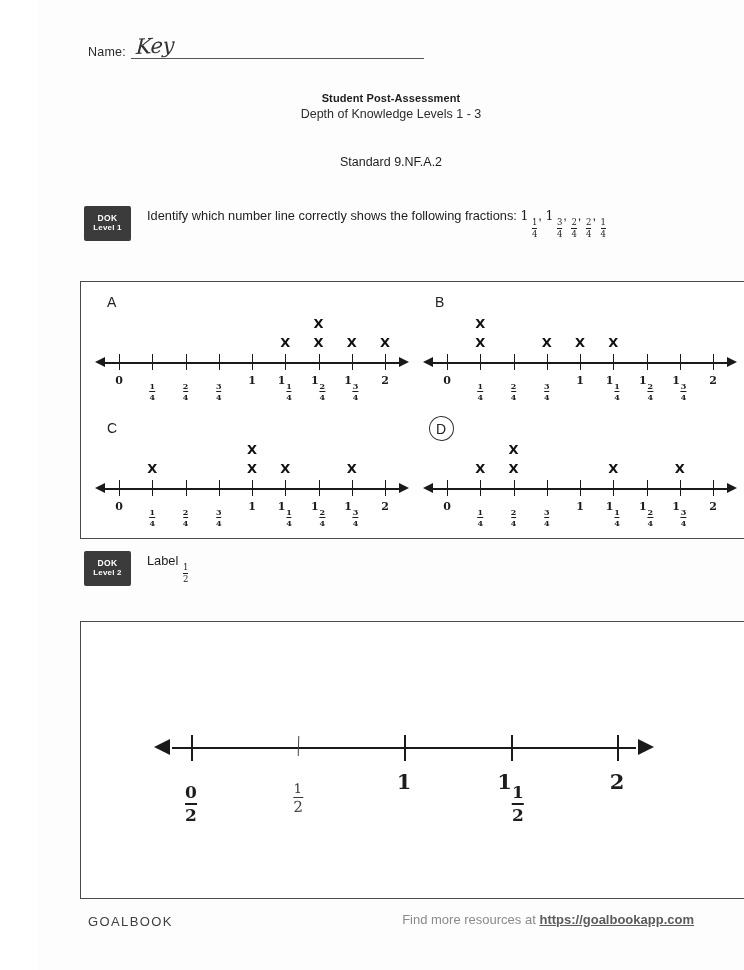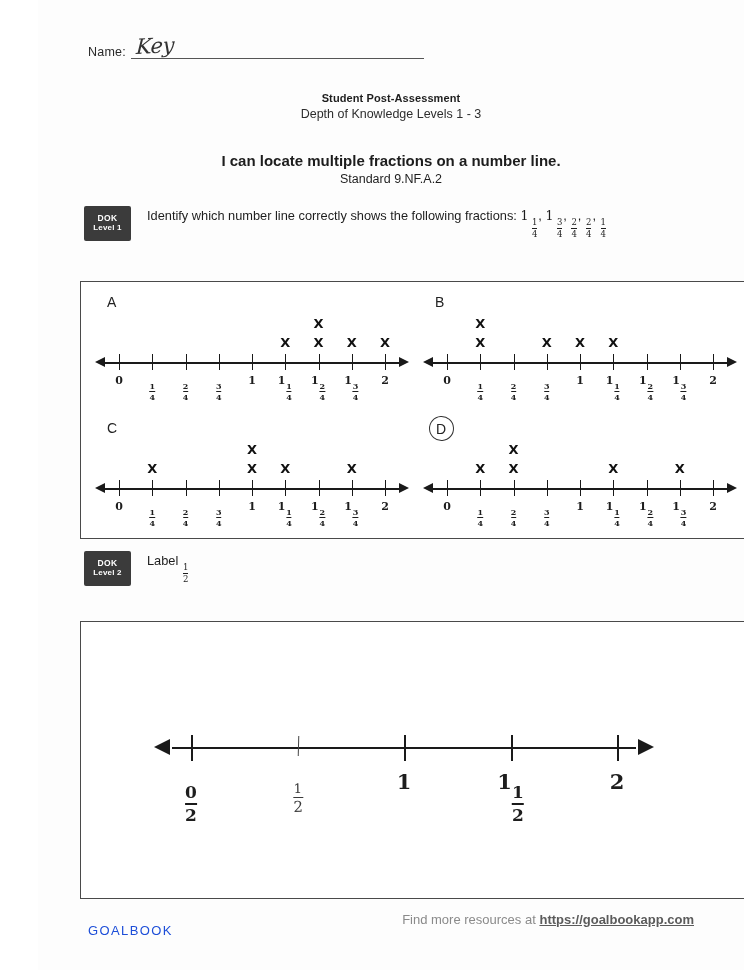--- a/index.html
+++ b/index.html
@@ -300,24 +300,24 @@
   .footer {
     position: absolute;
     left: 50px;
     right: 40px;
     top: 910px;
     height: 20px;
   }
   .logo {
     position: absolute;
     left: 0;
-    top: 13px;
+    top: 4px;
     font-size: 13px;
     letter-spacing: 1.4px;
-    color: #1d4ed8;
+    color: #404040;
     font-family: "Liberation Sans", sans-serif;
   }
   .footer-note {
     position: absolute;
     right: 10px;
     top: 2px;
     font-size: 13px;
     color: #8a8a8a;
     white-space: nowrap;
   }
@@ -339,21 +339,20 @@
       <span class="handwriting">Key</span>
     </div>
   </div>
 
   <div class="title-block">
     <div class="title-main">Student Post-Assessment</div>
     <div class="title-sub">Depth of Knowledge Levels 1 - 3</div>
   </div>
 
   <div class="objective">
-    <div class="objective-main">I can locate multiple fractions on a number line.</div>
     <div class="objective-sub">Standard 9.NF.A.2</div>
   </div>
 
   <div class="dok-row" style="top:206px; left:46px; right:30px;">
     <div class="dok-badge">
       <div class="dok-top">DOK</div>
       <div class="dok-bottom">Level 1</div>
     </div>
     <div class="dok-prompt">
       <span>Identify which number line correctly shows the following fractions:</span>

